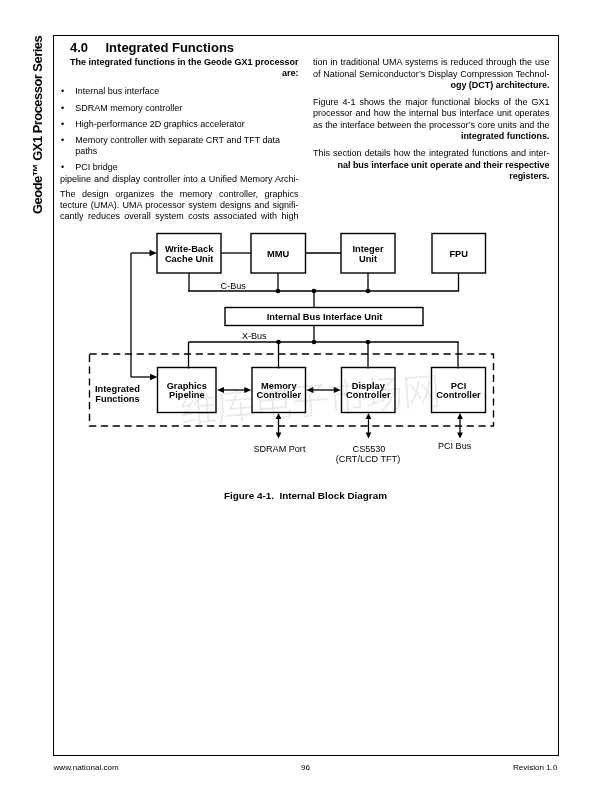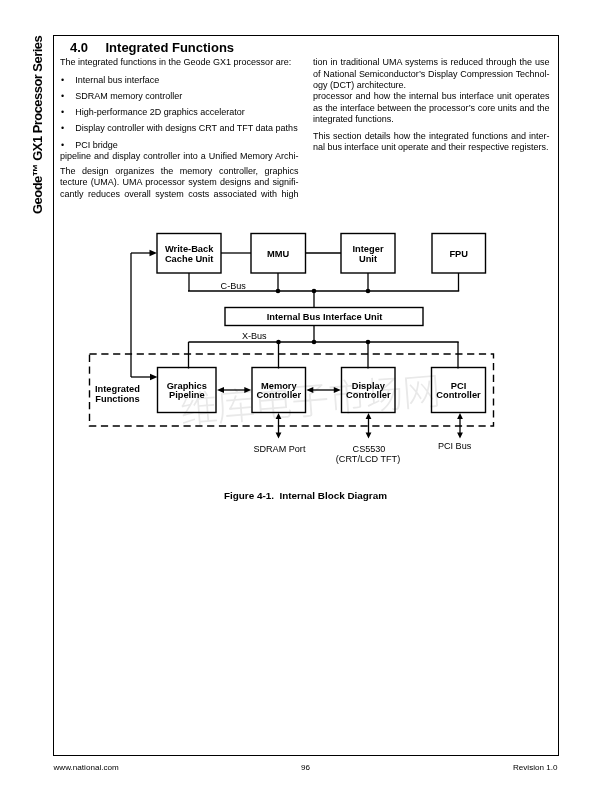--- a/index.html
+++ b/index.html
@@ -8,21 +8,21 @@
 .abs{position:absolute;}
 #frame{left:53px;top:35px;width:505.5px;height:720.5px;border:1.6px solid #000;box-sizing:border-box;}
 #side{left:31px;top:214px;transform-origin:0 0;transform:rotate(-90deg);
       font-weight:bold;font-size:13px;line-height:1;letter-spacing:-0.55px;white-space:nowrap;}
 #h1{left:70px;top:40.9px;font-size:13px;font-weight:bold;line-height:1;white-space:nowrap;}
 #h1 .num{display:inline-block;width:35.5px;}
 .col{font-size:9px;line-height:11.35px;}
 #colL{left:60px;top:56.7px;width:238.5px;}
 #colR{left:313px;top:57.2px;width:236.5px;letter-spacing:-0.02px;}
 .j{text-align:justify;text-align-last:justify;}
-.l{text-align:left;}
+.l{text-align:right;font-weight:bold;}
 ul{margin:0;padding:0;list-style:none;}
 li{position:relative;padding-left:15.2px;margin-top:4.8px;}
 li:before{content:"\2022";position:absolute;left:1px;}
 .psp{margin-top:5.8px;}
 #cap{left:53px;top:478.6px;width:505px;text-align:center;font-weight:bold;font-size:9.9px;line-height:1;margin-top:12px;}
 .ft{top:764.1px;font-size:8.1px;line-height:1;}
 #ftl{left:53.5px;}
 #ftc{left:53px;width:505px;text-align:center;}
 #ftr{left:53px;width:504.5px;text-align:right;}
 </style>
@@ -30,32 +30,33 @@
 <body>
 <div class="abs" id="side">Geode™ GX1 Processor Series</div>
 <div class="abs" id="frame"></div>
 <div class="abs" id="h1"><span class="num">4.0</span>Integrated Functions</div>
 <div class="abs col" id="colL">
   <div class="l">The integrated functions in the Geode GX1 processor are:</div>
   <ul style="margin-top:7px;">
     <li>Internal bus interface</li>
     <li>SDRAM memory controller</li>
     <li>High-performance 2D graphics accelerator</li>
-    <li>Display controller with designs CRT and TFT data paths</li>
+    <li>Memory controller with separate CRT and TFT data paths</li>
     <li>PCI bridge</li>
   </ul>
   <div class="j">pipeline and display controller into a Unified Memory Archi-</div>
   <div class="j psp" style="margin-top:3.6px;">The design organizes the memory controller, graphics</div>
   <div class="j">tecture (UMA). UMA processor system designs and signifi-</div>
   <div class="j">cantly reduces overall system costs associated with high</div>
 </div>
 <div class="abs col" id="colR">
   <div class="j">tion in traditional UMA systems is reduced through the use</div>
   <div class="j">of National Semiconductor’s Display Compression Technol-</div>
   <div class="l">ogy (DCT) architecture.</div>
+  <div class="j psp">Figure 4-1 shows the major functional blocks of the GX1</div>
   <div class="j">processor and how the internal bus interface unit operates</div>
   <div class="j">as the interface between the processor’s core units and the</div>
   <div class="l">integrated functions.</div>
   <div class="j psp">This section details how the integrated functions and inter-</div>
   <div class="l">nal bus interface unit operate and their respective registers.</div>
 </div>
 <svg class="abs" style="left:0;top:0;z-index:1" width="611" height="792" viewBox="0 0 611 792">
 <g transform="translate(181,424) rotate(-4.4)" fill="#e9e9e9">
       <path d="M2.0 -1.7 2.4 0.1C5.7 -0.8 10.1 -1.9 14.4 -2.9L14.2 -4.5C9.7 -3.4 5.1 -2.3 2.0 -1.7ZM25.0 -30.9C26.0 -29.2 27.1 -27.0 27.6 -25.5L29.3 -26.3C28.8 -27.7 27.6 -29.8 26.5 -31.5ZM2.4 -16.3C2.9 -16.5 3.8 -16.7 9.3 -17.5C7.4 -14.7 5.6 -12.3 4.9 -11.5C3.7 -10.1 2.8 -9.0 2.1 -9.0C2.3 -8.5 2.6 -7.6 2.7 -7.2C3.3 -7.6 4.4 -7.9 13.6 -9.8C13.5 -10.1 13.5 -10.8 13.5 -11.3L5.4 -9.8C8.6 -13.4 11.7 -18.0 14.5 -22.7L12.9 -23.6C12.2 -22.1 11.3 -20.6 10.4 -19.2L4.4 -18.4C6.7 -21.8 8.9 -26.4 10.6 -30.8L8.9 -31.5C7.4 -26.9 4.7 -21.8 3.8 -20.4C3.0 -19.2 2.4 -18.2 1.8 -18.1C2.1 -17.6 2.4 -16.7 2.4 -16.3ZM26.6 -15.7V-9.8H19.6V-15.7ZM20.9 -31.5C19.5 -27.1 16.8 -21.7 13.6 -18.1C14.0 -17.8 14.6 -17.1 14.7 -16.7C15.8 -18.0 16.9 -19.4 17.9 -20.9V2.8H19.6V-0.0H36.1V-1.8H28.3V-8.1H34.6V-9.8H28.3V-15.7H34.5V-17.4H28.3V-23.1H35.5V-24.8H20.1C21.1 -26.9 22.0 -29.0 22.7 -31.0ZM26.6 -17.4H19.6V-23.1H26.6ZM26.6 -8.1V-1.8H19.6V-8.1Z M49.6 -10.1C49.9 -10.3 51.0 -10.5 53.0 -10.5H60.1V-5.4H45.8V-3.6H60.1V2.8H61.9V-3.6H73.4V-5.4H61.9V-10.5H70.9V-12.3H61.9V-16.7H60.1V-12.3H51.7C53.0 -14.2 54.3 -16.5 55.6 -19.0H71.6V-20.7H56.4L57.8 -23.9L56.0 -24.6C55.6 -23.3 55.0 -21.9 54.4 -20.7H46.9V-19.0H53.6C52.5 -16.7 51.4 -14.8 50.9 -14.1C50.1 -12.9 49.5 -12.0 48.9 -11.9C49.2 -11.4 49.5 -10.4 49.6 -10.1ZM55.2 -31.0C56.0 -30.1 56.8 -28.8 57.3 -27.7H42.0V-16.6C42.0 -11.1 41.7 -3.5 38.6 2.0C39.1 2.2 39.9 2.7 40.2 3.0C43.4 -2.7 43.8 -10.8 43.8 -16.6V-26.0H73.2V-27.7H59.5C58.9 -28.9 57.9 -30.4 56.9 -31.6Z M92.1 -16.1V-9.5H81.5V-16.1ZM94.0 -16.1H105.1V-9.5H94.0ZM92.1 -17.9H81.5V-24.4H92.1ZM94.0 -17.9V-24.4H105.1V-17.9ZM79.5 -26.1V-5.3H81.5V-7.7H92.1V-2.5C92.1 1.1 93.2 2.0 96.9 2.0C97.7 2.0 105.1 2.0 106.0 2.0C109.7 2.0 110.3 0.1 110.7 -5.5C110.1 -5.7 109.3 -6.0 108.8 -6.4C108.6 -1.2 108.2 0.2 106.0 0.2C104.4 0.2 98.1 0.2 96.9 0.2C94.5 0.2 94.0 -0.3 94.0 -2.4V-7.7H107.0V-26.1H94.0V-31.7H92.1V-26.1Z M129.8 -20.2V-14.6H113.7V-12.7H129.8V0.0C129.8 0.7 129.5 0.9 128.7 1.0C127.9 1.0 125.2 1.1 121.9 0.9C122.2 1.5 122.5 2.3 122.7 2.9C126.4 2.9 128.8 2.8 130.0 2.5C131.2 2.2 131.7 1.6 131.7 0.0V-12.7H147.7V-14.6H131.7V-19.2C135.9 -21.4 141.1 -24.8 144.4 -28.0L143.0 -29.0L142.6 -28.9H117.5V-27.1H140.6C137.7 -24.6 133.4 -21.8 129.8 -20.2Z M164.9 -31.4C166.0 -29.7 167.2 -27.4 167.8 -25.9H150.9V-24.1H166.7V-18.4H154.9V-1.9H156.7V-16.6H166.7V2.9H168.6V-16.6H179.2V-4.6C179.2 -4.1 179.0 -3.9 178.3 -3.8C177.6 -3.8 175.3 -3.8 172.3 -3.9C172.6 -3.3 172.9 -2.7 173.0 -2.1C176.4 -2.1 178.5 -2.1 179.7 -2.4C180.8 -2.7 181.1 -3.4 181.1 -4.7V-18.4H168.6V-24.1H184.7V-25.9H168.4L169.7 -26.3C169.1 -27.8 167.8 -30.2 166.7 -31.9Z M187.6 -4.4 188.2 -2.6C191.4 -3.8 195.6 -5.5 199.6 -7.1L199.3 -8.7L194.9 -7.1V-20.6H199.3V-22.3H194.9V-31.3H193.1V-22.3H188.1V-20.6H193.1V-6.4C191.0 -5.6 189.1 -4.9 187.6 -4.4ZM201.4 -17.1C201.7 -17.3 202.7 -17.5 204.6 -17.5H208.7C207.0 -12.9 203.9 -9.2 200.2 -6.8C200.6 -6.5 201.4 -6.0 201.6 -5.7C205.5 -8.4 208.7 -12.4 210.5 -17.5H214.3C211.7 -8.9 207.1 -2.3 200.1 1.7C200.6 2.1 201.3 2.6 201.6 2.9C208.5 -1.5 213.3 -8.2 216.1 -17.5H219.4C218.6 -5.4 217.8 -0.9 216.7 0.3C216.4 0.7 216.0 0.8 215.4 0.8C214.8 0.8 213.3 0.8 211.7 0.6C212.0 1.1 212.1 1.9 212.1 2.4C213.7 2.5 215.2 2.5 216.0 2.5C217.0 2.4 217.7 2.2 218.3 1.4C219.6 -0.1 220.4 -4.6 221.2 -18.2C221.3 -18.5 221.3 -19.2 221.3 -19.2H204.8C208.8 -21.7 213.0 -25.0 217.6 -29.0L216.1 -30.1L215.7 -29.9H200.3V-28.1H213.8C210.1 -24.7 205.7 -21.6 204.3 -20.7C202.8 -19.7 201.4 -19.0 200.6 -18.8C200.8 -18.4 201.2 -17.5 201.4 -17.1Z M230.7 -21.2C232.5 -18.9 234.4 -16.2 236.2 -13.6C234.6 -9.4 232.4 -5.9 229.6 -3.2C230.1 -3.0 230.8 -2.4 231.1 -2.1C233.7 -4.7 235.7 -8.0 237.3 -11.9C238.7 -9.7 239.9 -7.6 240.7 -6.0L242.0 -7.1C241.1 -8.9 239.7 -11.2 238.1 -13.8C239.2 -16.9 240.1 -20.4 240.8 -24.2L239.0 -24.4C238.5 -21.2 237.8 -18.3 236.9 -15.5C235.3 -17.8 233.6 -20.1 232.0 -22.1ZM241.9 -21.2C243.7 -18.8 245.6 -16.1 247.3 -13.4C245.7 -9.2 243.5 -5.6 240.6 -3.0C241.1 -2.7 241.7 -2.2 242.1 -1.9C244.7 -4.4 246.8 -7.7 248.4 -11.6C249.9 -9.0 251.2 -6.6 252.1 -4.7L253.5 -5.7C252.5 -7.9 250.9 -10.6 249.1 -13.5C250.3 -16.7 251.1 -20.2 251.8 -24.1L250.1 -24.3C249.6 -21.1 248.9 -18.1 248.0 -15.3C246.4 -17.6 244.8 -19.9 243.2 -22.0ZM226.8 -29.3V2.7H228.7V-27.6H255.9V0.0C255.9 0.7 255.6 0.9 255.0 0.9C254.3 1.0 252.0 1.0 249.3 0.9C249.6 1.4 250.0 2.2 250.1 2.7C253.4 2.7 255.3 2.7 256.3 2.4C257.3 2.1 257.7 1.4 257.7 0.0V-29.3Z"></path>
     </g>

